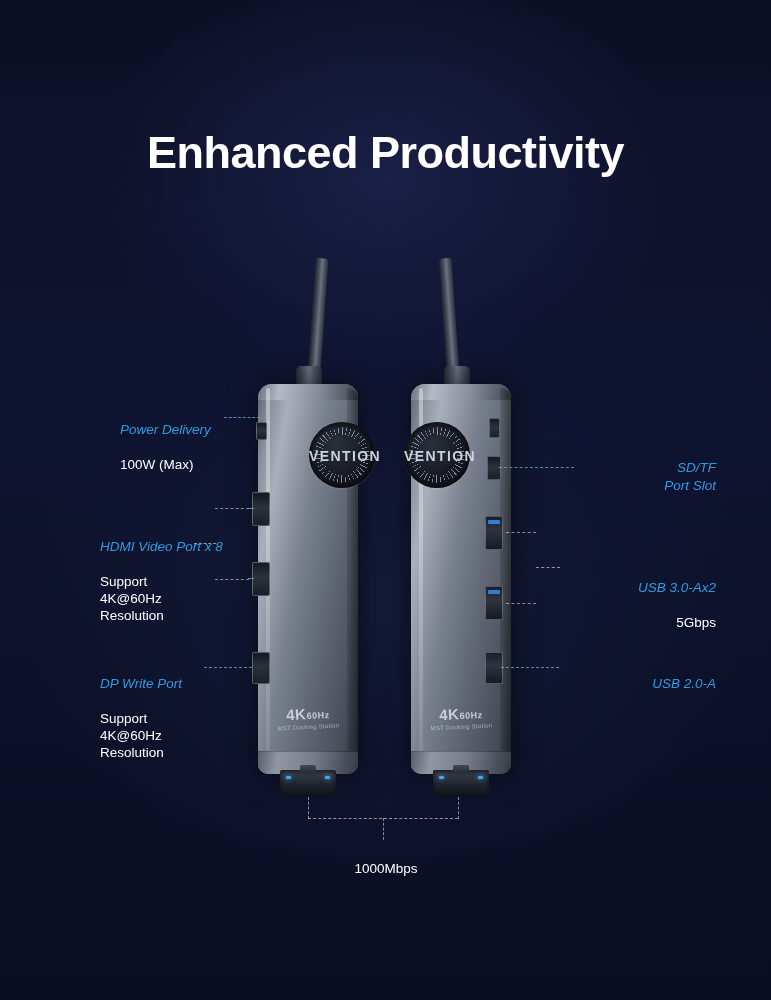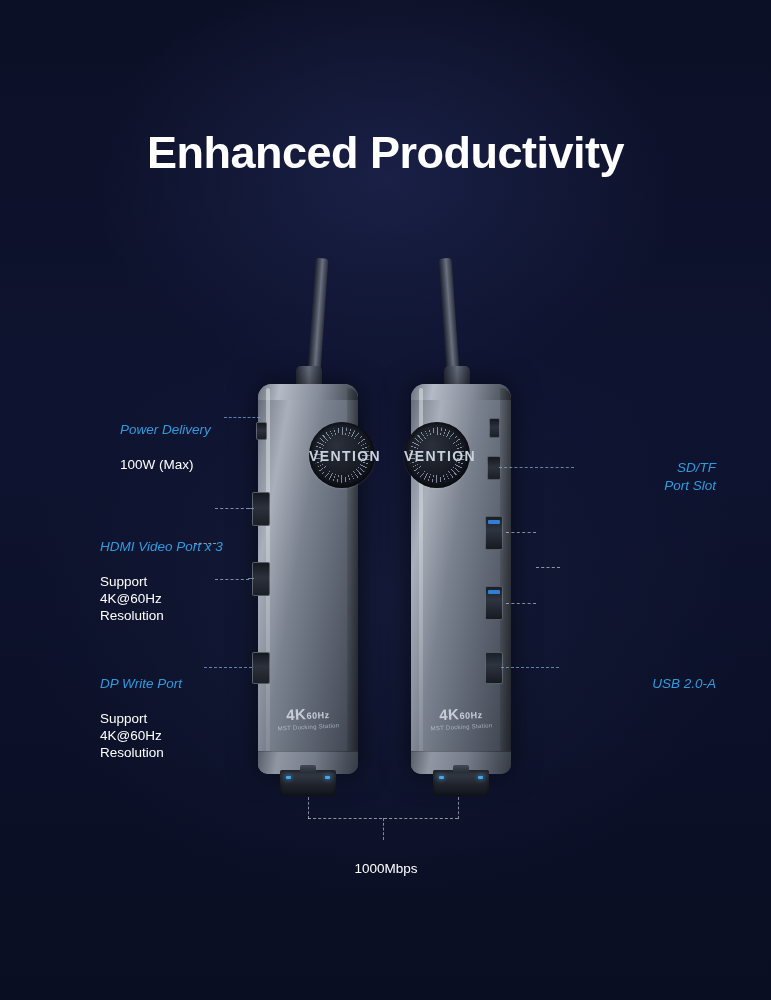--- a/index.html
+++ b/index.html
@@ -364,38 +364,42 @@
     <div class="lead-v" style="left:308px; top:797px; height:22px;"></div>
     <div class="lead-v" style="left:458px; top:797px; height:22px;"></div>
     <div class="lead-v" style="left:383px; top:818px; height:22px;"></div>
 
     <div class="callout left-side" id="c-pd">
       <div class="head">Power Delivery</div>
       <div>100W (Max)</div>
     </div>
 
     <div class="callout left-side" id="c-hdmi">
-      <div class="head">HDMI Video Port x 3</div>
+      <div class="head">HDMI Video Port x 8</div>
       <div>Support
 4K@60Hz
 Resolution</div>
     </div>
 
     <div class="callout left-side" id="c-dp">
       <div class="head">DP Write Port</div>
       <div>Support
 4K@60Hz
 Resolution</div>
     </div>
 
     <div class="callout right-side" id="c-sd">
       <div class="head">SD/TF
 Port Slot</div>
     </div>
 
+    <div class="callout right-side" id="c-usb3">
+      <div class="head">USB 3.0-Ax2</div>
+      <div>5Gbps</div>
+    </div>
 
     <div class="callout right-side" id="c-usb2">
       <div class="head">USB 2.0-A</div>
     </div>
 
     <div class="callout" id="c-rj45">
       <div>1000Mbps</div>
     </div>
 
   </div>

